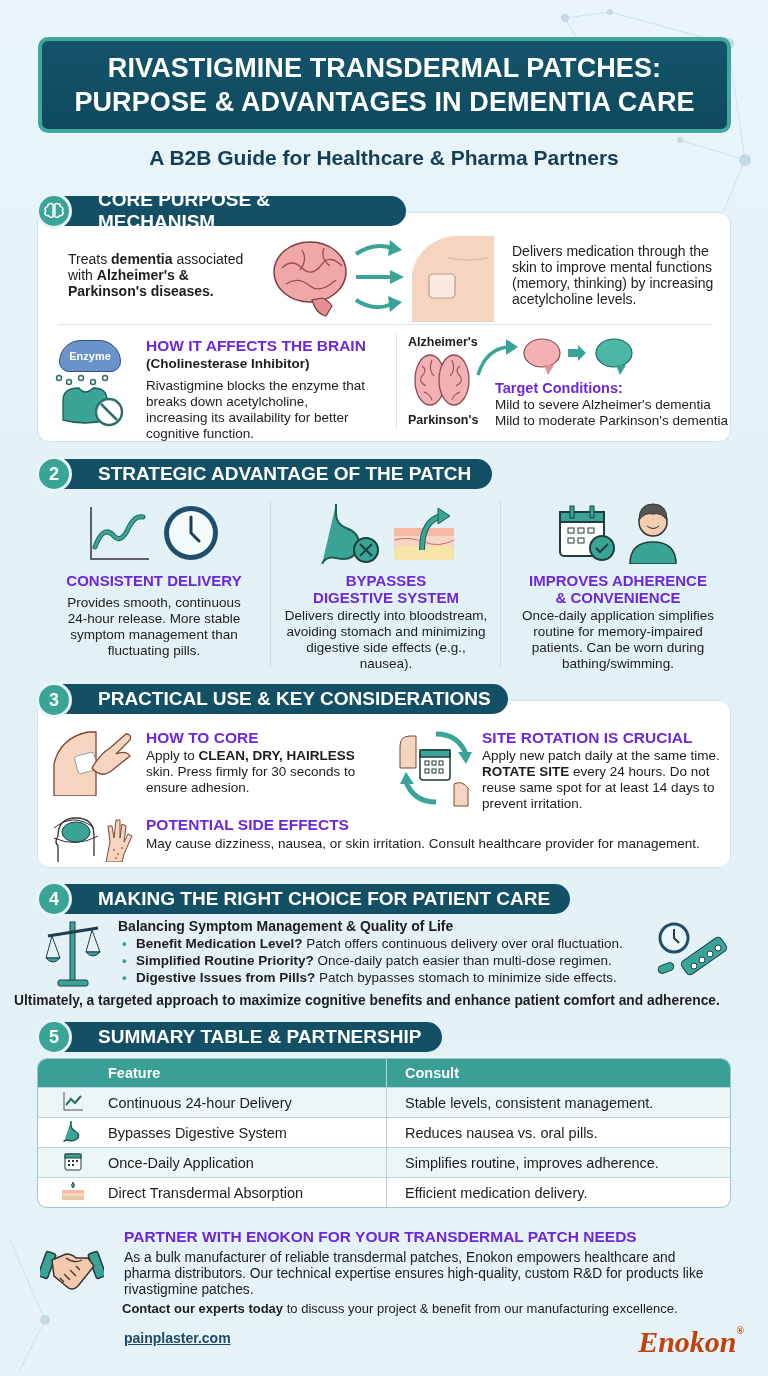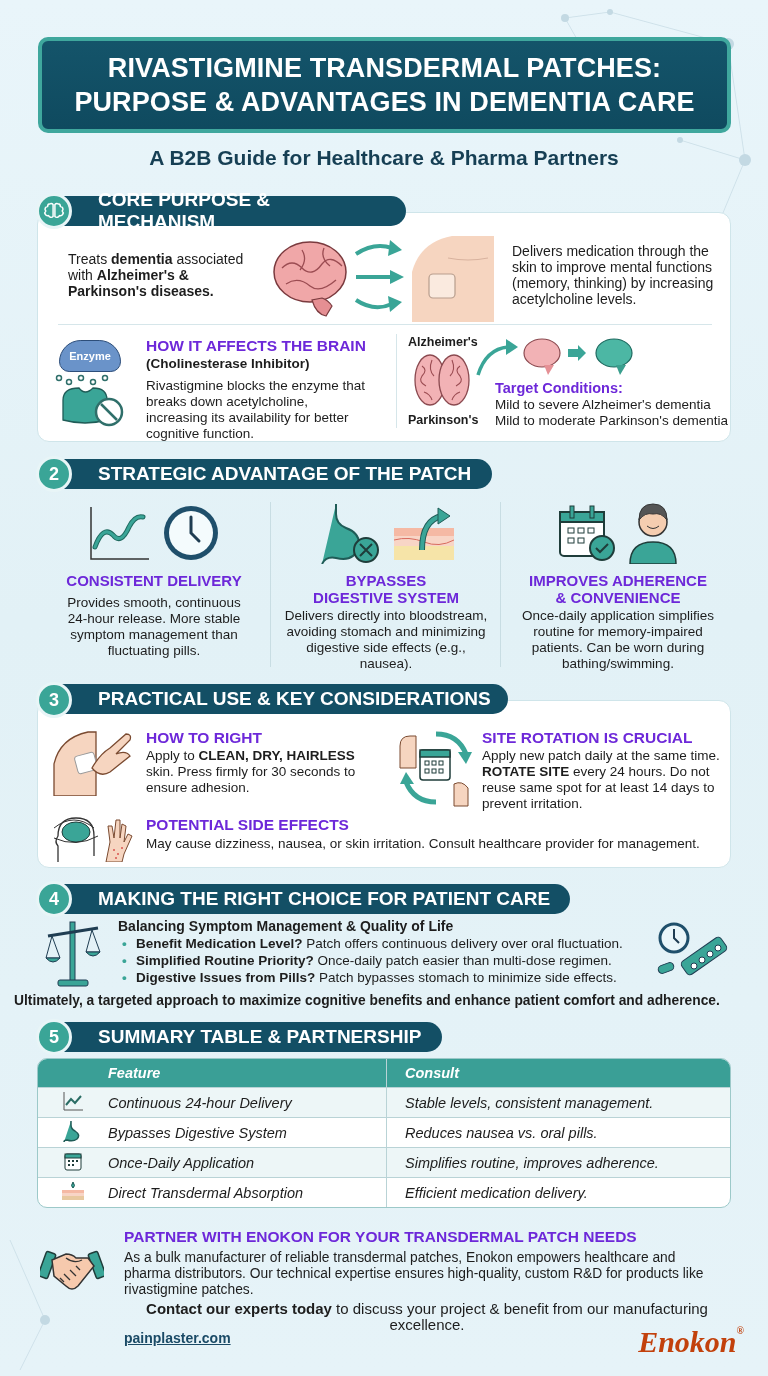--- a/index.html
+++ b/index.html
@@ -45,21 +45,21 @@
 
   .col3 { position: absolute; top: 500px; width: 228px; text-align: center; }
   .col3 .ic { height: 66px; display: flex; justify-content: center; align-items: center; gap: 10px; }
   .col3 .h { font-size: 15px; line-height: 17px; margin-top: 6px; }
   .col3 .d { font-size: 13.5px; line-height: 16px; margin-top: 6px; }
   .vsep { position: absolute; top: 502px; width: 1px; height: 165px; background: #c8dde3; }
 
   table.sum {
     position: absolute; left: 37px; top: 1058px; width: 694px; border-collapse: separate;
     border-spacing: 0; border: 1.5px solid #9cc9c9; border-radius: 10px; overflow: hidden;
-    background: #fff; font-size: 14.5px; font-style: italic;
+    background: #fff; font-size: 14.5px;
   }
   table.sum th {
     background: #3a9f96; color: #fff; text-align: left; font-weight: 700; height: 28px;
     font-size: 14.5px;
   }
   table.sum td { height: 30px; border-top: 1px solid #b9d3d6; color: #1d1d1d; }
   table.sum tr:nth-child(odd) td { background: #edf6f7; }
   table.sum td.icn { width: 70px; text-align: center; }
   table.sum td.feat, table.sum th.feat { width: 278px; }
   table.sum td.ben, table.sum th.ben { border-left: 1px solid #b9d3d6; padding-left: 18px; }
@@ -266,21 +266,21 @@
 <div class="sec-badge" style="left:36px; top:682px;">3</div>
 <div class="sec-header" style="left:50px; top:684px; width:458px;">
   <span>PRACTICAL USE &amp; KEY CONSIDERATIONS</span>
 </div>
 
 <svg style="position:absolute; left:52px; top:728px;" width="86" height="68" viewBox="0 0 86 68">
   <path d="M2 68 V36 q6-26 34-32 h8 v64z" fill="#f6d5c0" stroke="#7a4a30" stroke-width="1.3"></path>
   <rect x="24" y="26" width="20" height="18" rx="3" fill="#fff" stroke="#999" transform="rotate(-15 34 35)"></rect>
   <path d="M40 40 q8-14 18-20 l16-14 q6 0 4 6 l-14 14 q10-4 14 2 l-20 16 q-10 6-18-4z" fill="#f6d5c0" stroke="#7a4a30" stroke-width="1.3"></path>
 </svg>
-<div class="txt h" style="left:146px; top:730px; font-size:15.5px;">HOW TO RIGHT</div>
+<div class="txt h" style="left:146px; top:730px; font-size:15.5px;">HOW TO CORE</div>
 <div class="txt" style="left:146px; top:748px; width:220px; font-size:13.5px;">
   <span>Apply to </span><b>CLEAN, DRY, HAIRLESS</b><span> skin. Press firmly for 30 seconds to ensure adhesion.</span>
 </div>
 
 <svg style="position:absolute; left:396px; top:728px;" width="80" height="80" viewBox="0 0 80 80">
   <path d="M4 40 v-22 q0-10 10-10 h6 v32z" fill="#f6d5c0" stroke="#7a4a30"></path>
   <path d="M40 6 q22 0 30 20" stroke="#3aa597" stroke-width="5" fill="none"></path>
     <polygon points="62,24 76,24 70,36" fill="#3aa597"></polygon>
   <path d="M40 74 q-22 0 -30 -20" stroke="#3aa597" stroke-width="5" fill="none"></path>
     <polygon points="4,56 18,56 10,44" fill="#3aa597"></polygon>
@@ -410,17 +410,17 @@
 </table>
 
 <svg style="position:absolute; left:40px; top:1244px;" width="64" height="52" viewBox="0 0 64 52">
   <rect x="2" y="8" width="10" height="26" rx="2" fill="#3aa597" stroke="#1f3d3a" stroke-width="1.5" transform="rotate(20 7 21)"></rect>
   <rect x="52" y="8" width="10" height="26" rx="2" fill="#3aa597" stroke="#1f3d3a" stroke-width="1.5" transform="rotate(-20 57 21)"></rect>
   <path d="M12 16 l14-6 q6 0 10 4 l12 0 l6 8 l-16 20 q-6 6-12 0 l-12-10z" fill="#f6c9ad" stroke="#333" stroke-width="1.5"></path>
   <path d="M20 34 l4 4 M24 30 l6 6 M30 26 l6 6 M36 22 l4 4 M26 14 q8 6 16 2" stroke="#333" fill="none" stroke-width="1.3"></path>
 </svg>
 <div class="txt h" style="left:124px; top:1229px; font-size:15.5px; width:620px;">PARTNER WITH ENOKON FOR YOUR TRANSDERMAL PATCH NEEDS</div>
 <div class="txt" style="left:124px; top:1250px; width:588px; font-size:13.8px;">As a bulk manufacturer of reliable transdermal patches, Enokon empowers healthcare and pharma distributors. Our technical expertise ensures high-quality, custom R&amp;D for products like rivastigmine patches.</div>
-<div class="txt" style="left:112px; top:1301px; width:630px; font-size:15px;text-align:center;">
+<div class="txt" style="left:122px; top:1301px; width:630px; font-size:13px;">
   <b>Contact our experts today</b><span> to discuss your project &amp; benefit from our manufacturing excellence.</span>
 </div>
 <a class="link" href="#" style="position:absolute; left:124px; top:1330px;">painplaster.com</a>
 <div class="logo"><span>Enokon</span><sup>®</sup></div>
 
 </body></html>

